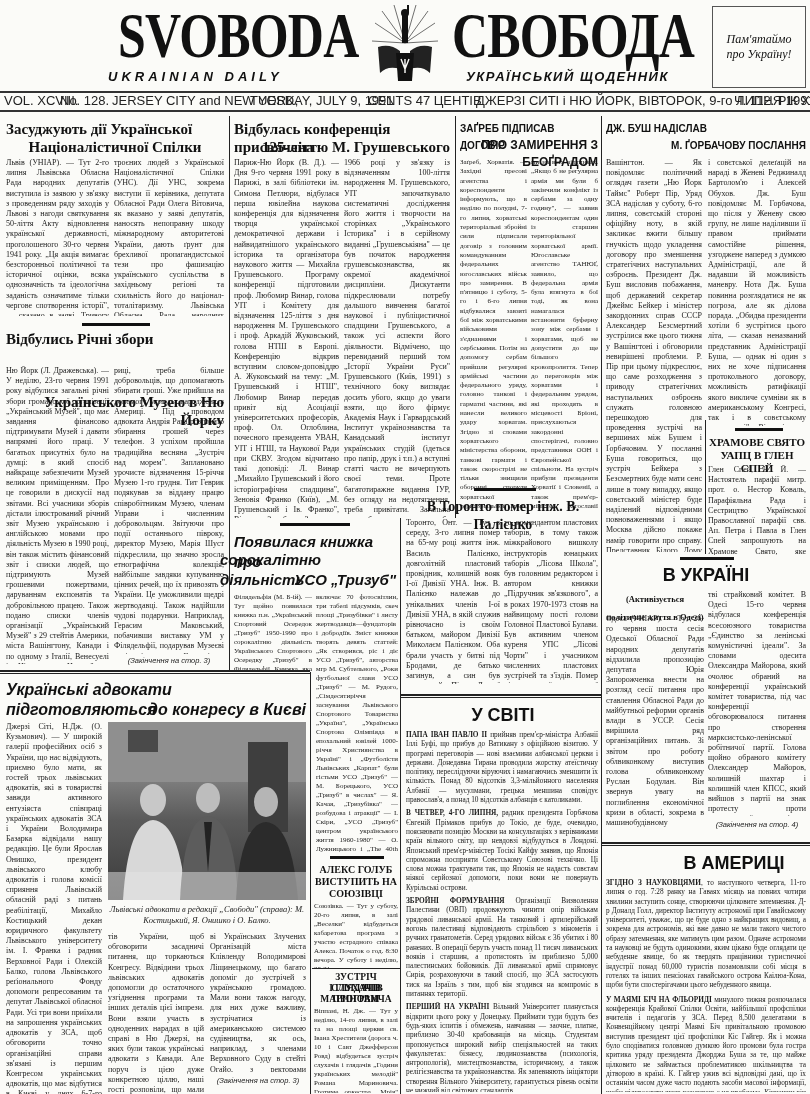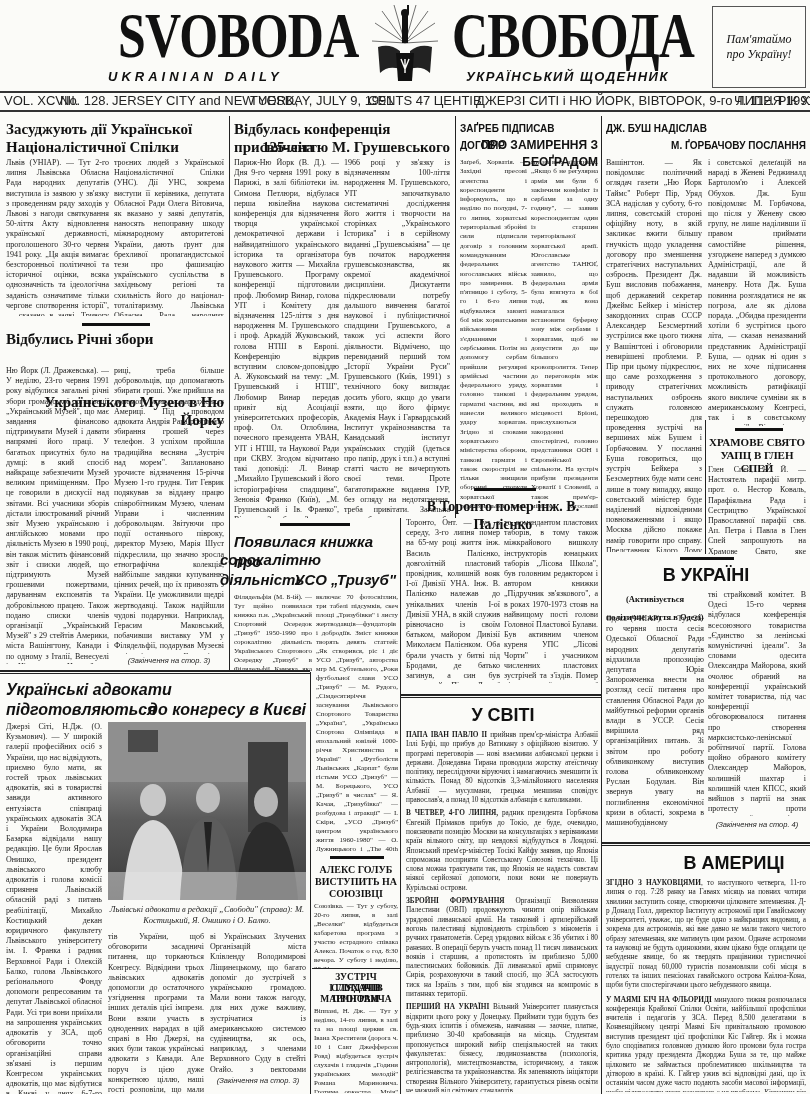--- a/index.html
+++ b/index.html
@@ -72,21 +72,21 @@
 <div class="rule" style="top:110px; height:2px;"></div>
 
 <div class="vline" style="left:229px; top:116px; height:554px;"></div>
 <div class="vline" style="left:455px; top:116px; height:402px;"></div>
 <div class="vline" style="left:601px; top:116px; height:980px;"></div>
 <div class="vline" style="left:400px; top:518px; height:576px;"></div>
 <div class="vline" style="left:310px; top:672px; height:422px;"></div>
 
 <article>
   <div class="hd hd-serif" style="left:6px; top:120px; width:220px;">Засуджують дії Української</div>
-  <div class="hd hd-serif" style="left:6px; top:138px; width:218px; text-align:left;">Націоналістичної Спілки</div>
+  <div class="hd hd-serif" style="left:6px; top:138px; width:218px; text-align:center;">Націоналістичної Спілки</div>
   <div class="txt" style="left:6px; top:158px; width:103px; height:158px;">Львів (УНІАР). — Тут 2-го липня Львівська Обласна Рада народних депутатів виступила із заявою у зв'язку з проведенням ряду заходів у Львові з нагоди святкування 50-ліття Акту відновлення української державності, проголошеного 30-го червня 1941 року. „Ця акція вимагає безсторонньої політичної та історичної оцінки, всяка однозначність та ідеологічна заданість означатиме тільки чергове спотворення історії", — сказано в заяві. Тривогу Обласної Ради викликає політичний акцент святкувань Акту відновлення державності. Акції, здійснені невеликою групою ультрарадикально нас-</div>
   <div class="txt" style="left:114px; top:158px; width:110px; height:158px;">троєних людей з Української Націоналістичної Спілки (УНС). Дії УНС, зокрема виступи її керівника, депутата Обласної Ради Олега Вітовича, як вказано у заяві депутатів, наносять непоправну шкоду міжнародному авторитетові України, дають ґрунт для брехливої пропагандистської тези про фашизацію українського суспільства в західньому регіоні та схильність його до націонал-тоталітаризму. Львівська Обласна Рада народних депутатів звертає увагу Вітовича на протиправність та провокаційність його дій, що є несумісним зі статусом народного депутата, підтримавного блоком демократичних партій і організацій.</div>
   <div class="short-rule" style="left:82px; top:323px; width:68px;"></div>
 </article>
 
 <article>
   <div class="hd hd-serif" style="left:6px; top:330px; width:220px;">Відбулись Річні збори</div>
   <div class="hd hd-serif" style="left:6px; top:348px; width:218px; text-align:right;margin-top:45px;">Українського Музею в Ню Йорку</div>
   <div class="txt" style="left:6px; top:366px; width:103px; height:298px;">Ню Йорк (Л. Дражевська). — У неділю, 23-го червня 1991 року відбулися загальні річні збори громадської організації „Український Музей", що має завдання фінансово підтримувати Музей і давати напрямні його праці. У багатьох присутніх було на думці: в який спосіб найкраще забезпечити Музей великим приміщенням. Про це говорили в дискусії над звітами. Всі учасники зборів дістали ілюстрований річний звіт Музею українською і англійською мовами про діяльність Музею в 1990 році, він також містить фінансовий звіт і списки людей, що підтримують Музей грошевими пожертвами, даруванням експонатів та добровільною працею. Також подано списки членів організації „Український Музей" з 29 стейтів Америки, міста Вашінгтону, Канади і по одному з Італії, Венесуелі і Німеччини. На зборах головував д-р Осип Данко, секретарем була Віра Скоп. Голова Управи УМ, Тит Геврик у своєму слові доповнив річний звіт даними про працю УМ в 1991 році, зокрема він сказав мистці прагнуть виставити свої твори у нашому Музеї, та нам бракує виставкових залів. Нині ключова проблема — збирати гроші на будівельний фонд, який швидше забезпечить Музеєві більшим приміщенням. Активно діють регіональні комітети розбудови Музею в Рочестері, в північному Ню Джерзі, у Коннектикуті, Філядельфії. Треба більше таких комітетів по всій Аме-</div>
   <div class="txt" style="left:114px; top:366px; width:110px; height:288px;">риці, треба більше добровольців, що допомагають збирати гроші. Уже прийшла на допомогу молодь, народжена в Америці. Під проводом адвоката Андрія Рака розпочато збирання грошей через телефон. З успіхом пройшла традиційна весняна „Зустріч над морем". Заплановано урочисте відзначення 15-річчя Музею 1-го грудня. Тит Геврик подякував за віддану працю співробітникам Музею, членам Управи і численним добровольцям. Звітуючи про події останнього півроку, директор Музею, Марія Шуст підкреслила, що значно зросла етнографічна колекція, найбільше завдяки купуванню цінних речей, що їх привозять з України. Це уможливили щедрі жертводавці. Також надійшли чудові подарунки. Наприклад, Герасим Маковський, побачивши виставку УМ у Філядельфії, подарував Музеєві речі з рідного села Германівки, Борщівського району. Цінні експонати з Черкащини і Полтавщини ми дістали в подарунок від гості з України, яка зібрала їх від окремих людей, не хоче оприлюднити свого імені. За останній час також збагатився фотоархів, зокрема дуже цікавим є фотоальбом Сергія Литвиненка. В цьому році Музей улаштував кілька виставок. У Ню Йорку відкрито виставку писанок і обрядового печива „Символи магічної сили" також виставку творів двох мистців з України: Василя Лопати та Бориса Буряка. Дві виставки були у Філядельфії: в Музеї Порт оф</div>

